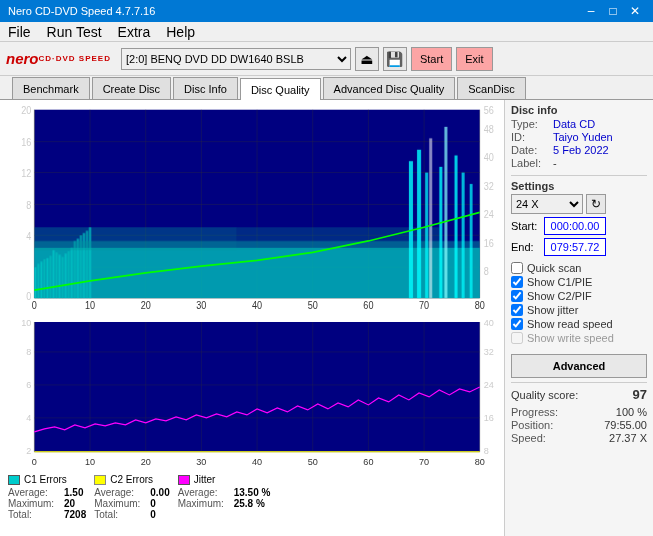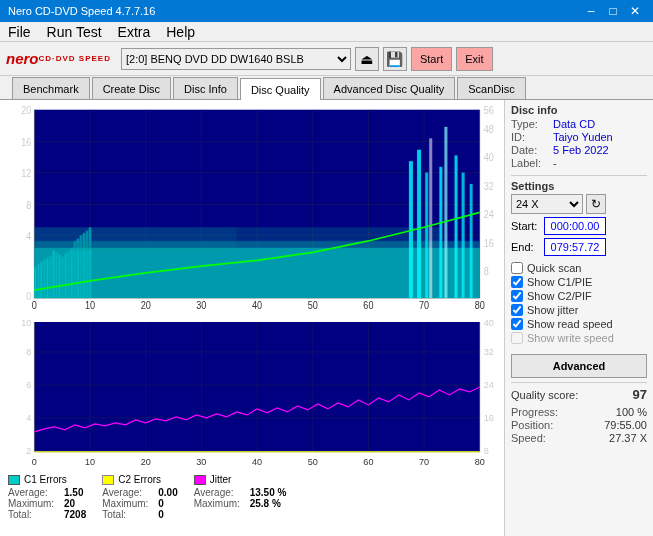--- a/index.html
+++ b/index.html
@@ -200,21 +200,21 @@
     .quality-score-value { font-size: 13px; font-weight: bold; color: #333; }
 
     .progress-section { margin-top: 4px; }
     .progress-row { display: flex; justify-content: space-between; margin-bottom: 1px; }
     .progress-label { color: #555; }
     .progress-value { color: #333; }
 
     
     .legend {
       display: flex;
-      gap: 16px;
+      gap: 8px;
       padding: 2px 4px;
       font-size: 10px;
       height: 60px;
     }
     .legend-item { display: flex; flex-direction: column; }
     .legend-header { display: flex; align-items: center; gap: 4px; margin-bottom: 2px; }
     .legend-color-box { width: 12px; height: 10px; border: 1px solid #555; }
     .legend-label { font-size: 10px; }
     .legend-stats { font-size: 10px; }
     .legend-stat-row { display: flex; gap: 4px; }

